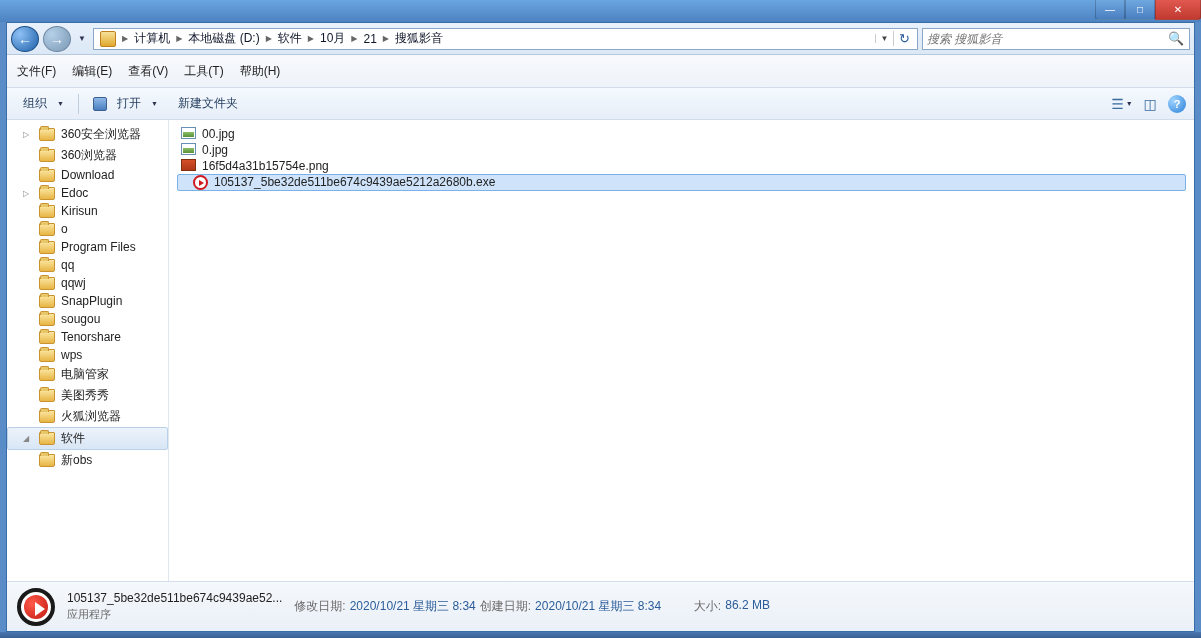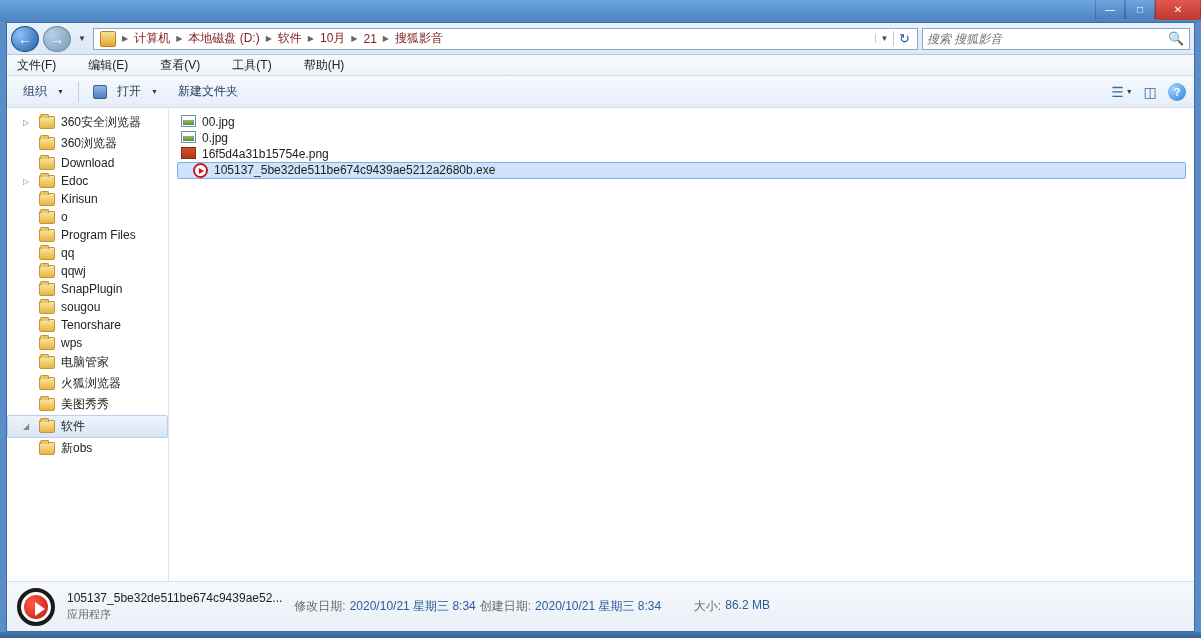--- a/index.html
+++ b/index.html
@@ -10,28 +10,28 @@
 .win-min { background:linear-gradient(#6fa8e0,#4a7fc0); border-bottom-left-radius:3px; }
 .win-max { background:linear-gradient(#6fa8e0,#4a7fc0); }
 .win-close { background:linear-gradient(#e0584f,#c13a30); width:46px; border-bottom-right-radius:3px; }
 .explorer { position:absolute; left:6px; top:22px; right:6px; bottom:6px; background:#fff; border:1px solid #396da8; display:flex; flex-direction:column; }
 .navbar { height:32px; background:linear-gradient(#e9f1fb,#dce8f6); border-bottom:1px solid #b6c8dd; display:flex; align-items:center; padding:0 4px; gap:4px; }
 .nav-btn { width:28px; height:26px; border-radius:50%; background:radial-gradient(circle at 30% 30%,#8ec1f5,#1d5fa9); border:1px solid #1a4e85; color:#fff; display:flex; align-items:center; justify-content:center; font-size:14px; }
 .nav-btn.fwd { background:radial-gradient(circle at 30% 30%,#b5d0e8,#7a98b5); border-color:#6d87a2; }
 .nav-dd { width:14px; height:26px; display:flex; align-items:center; justify-content:center; color:#335; font-size:8px; }
 .breadcrumb { flex:1; height:22px; background:#fff; border:1px solid #8aa7c7; display:flex; align-items:center; padding:0 2px; }
 .bc-icon { width:16px; height:16px; background:linear-gradient(#f7e199,#e0a82e); border:1px solid #c08020; border-radius:2px; margin:0 4px; }
-.bc-seg { padding:0 4px; color:#7f1d1d; white-space:nowrap; }
+.bc-seg { padding:0 4px; color:#0f172a; white-space:nowrap; }
 .bc-sep { color:#666; font-size:8px; padding:0 2px; }
 .bc-dd { margin-left:auto; width:18px; text-align:center; color:#444; font-size:8px; border-left:1px solid #ccc; }
 .bc-refresh { width:22px; text-align:center; color:#2a5a9a; font-size:13px; border-left:1px solid #ccc; }
 .searchbox { width:268px; height:22px; background:#fff; border:1px solid #8aa7c7; display:flex; align-items:center; padding:0 4px; }
 .searchbox input { border:none; outline:none; flex:1; color:#888; font-style:italic; font-size:12px; }
 .searchbox .sicon { color:#5a7ca5; font-size:13px; }
-.menubar { height:21px; background:linear-gradient(#f8fafd,#eef3f9); border-bottom:1px solid #d2dce8; display:flex; align-items:center; padding:0 4px; gap:20px; }
+.menubar { height:33px; background:linear-gradient(#f8fafd,#eef3f9); border-bottom:1px solid #d2dce8; display:flex; align-items:center; padding:0 4px; gap:4px; }
 .menubar span { padding:2px 6px; color:#222; }
 .toolbar { height:32px; background:linear-gradient(#f5f9fe,#e6eef8); border-bottom:1px solid #d0dce9; display:flex; align-items:center; padding:0 8px; gap:4px; }
 .tb-item { padding:4px 8px; color:#1e395b; display:flex; align-items:center; gap:10px; }
 .tb-dd { font-size:7px; color:#335; }
 .tb-sep { width:1px; height:20px; background:#c0cdda; margin:0 2px; }
 .tb-right { margin-left:auto; display:flex; align-items:center; gap:8px; }
 .tb-ricon { width:20px; height:20px; display:flex; align-items:center; justify-content:center; color:#3a6aa0; font-size:14px; }
 .help-icon { width:18px; height:18px; border-radius:50%; background:radial-gradient(circle at 30% 30%,#9fd4ff,#2a7fd8); color:#fff; font-weight:bold; display:flex; align-items:center; justify-content:center; font-size:11px; }
 .body { flex:1; display:flex; overflow:hidden; }
 .sidebar { width:162px; background:#fff; border-right:1px solid #e0e6ee; overflow-y:auto; padding:4px 0; }
@@ -196,26 +196,26 @@
           <span>wps</span>
         </div>
         <div class="side-item">
           <span class="exp"></span>
           <span class="folder-icon"></span>
           <span>电脑管家</span>
         </div>
         <div class="side-item">
           <span class="exp"></span>
           <span class="folder-icon"></span>
+          <span>美图秀秀</span>
+        </div>
+        <div class="side-item">
+          <span class="exp"></span>
+          <span class="folder-icon"></span>
           <span>火狐浏览器</span>
-        </div>
-        <div class="side-item">
-          <span class="exp"></span>
-          <span class="folder-icon"></span>
-          <span>美图秀秀</span>
         </div>
         <div class="side-item selected">
           <span class="exp">◢</span>
           <span class="folder-icon"></span>
           <span>软件</span>
         </div>
         <div class="side-item">
           <span class="exp"></span>
           <span class="folder-icon"></span>
           <span>新obs</span>

